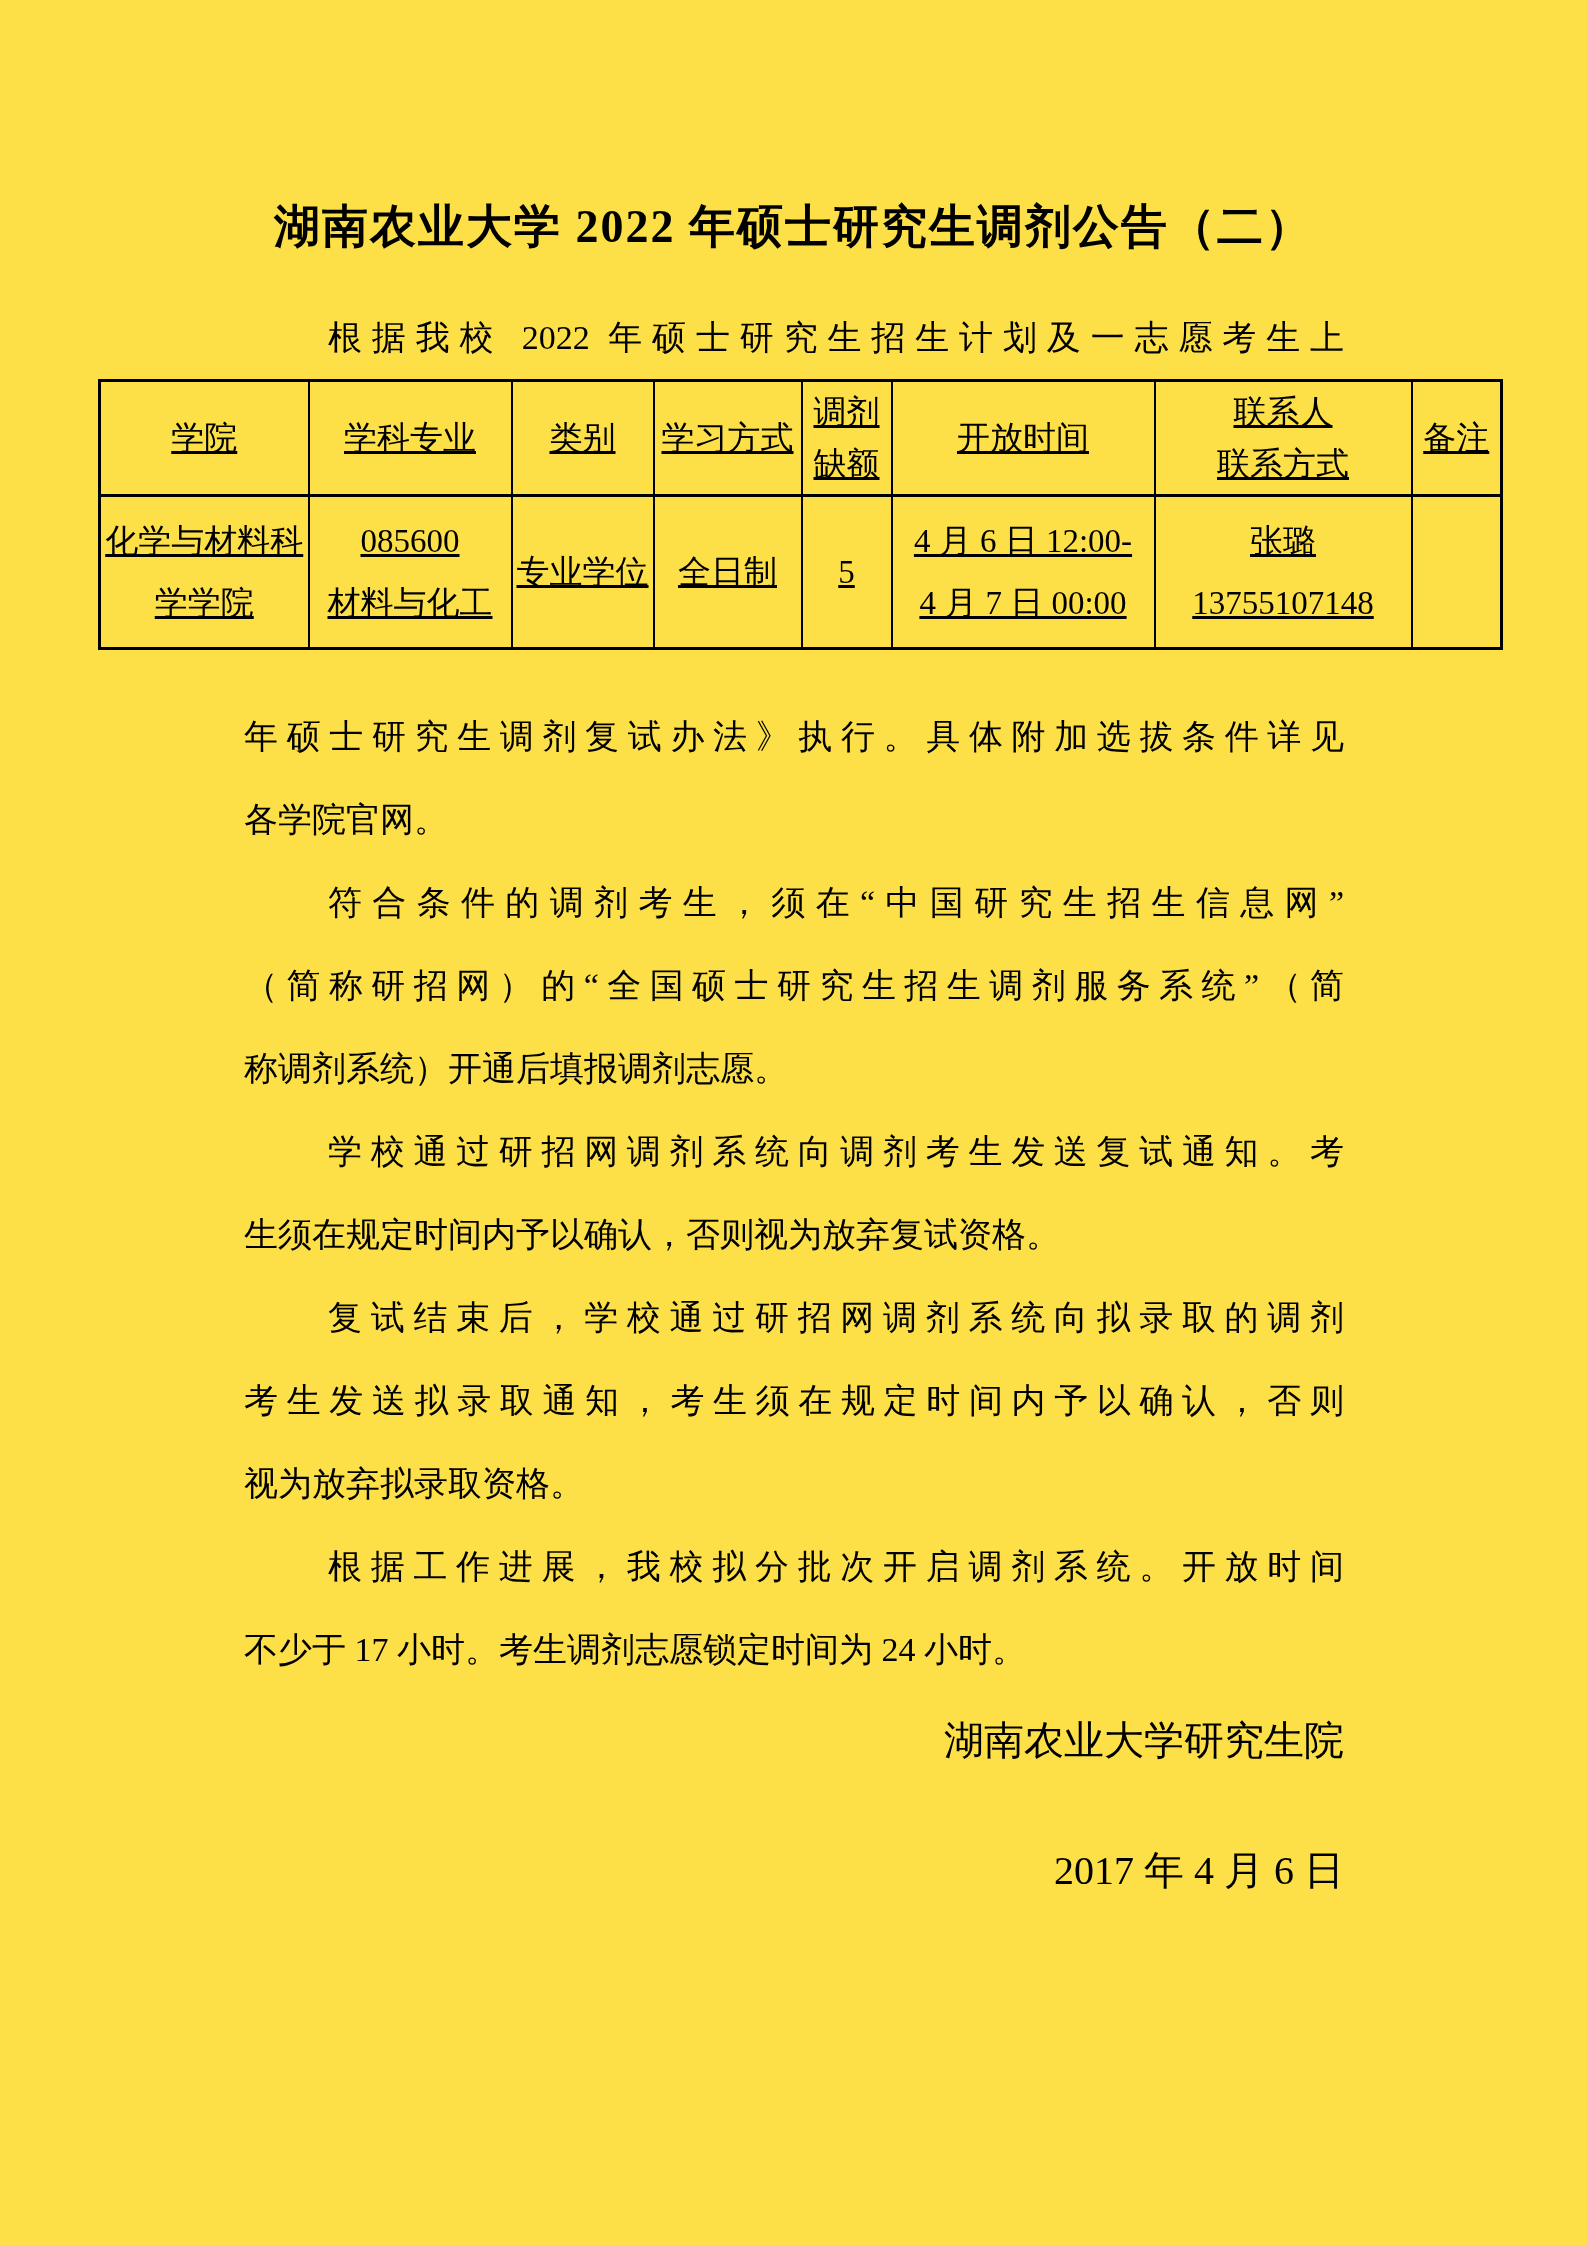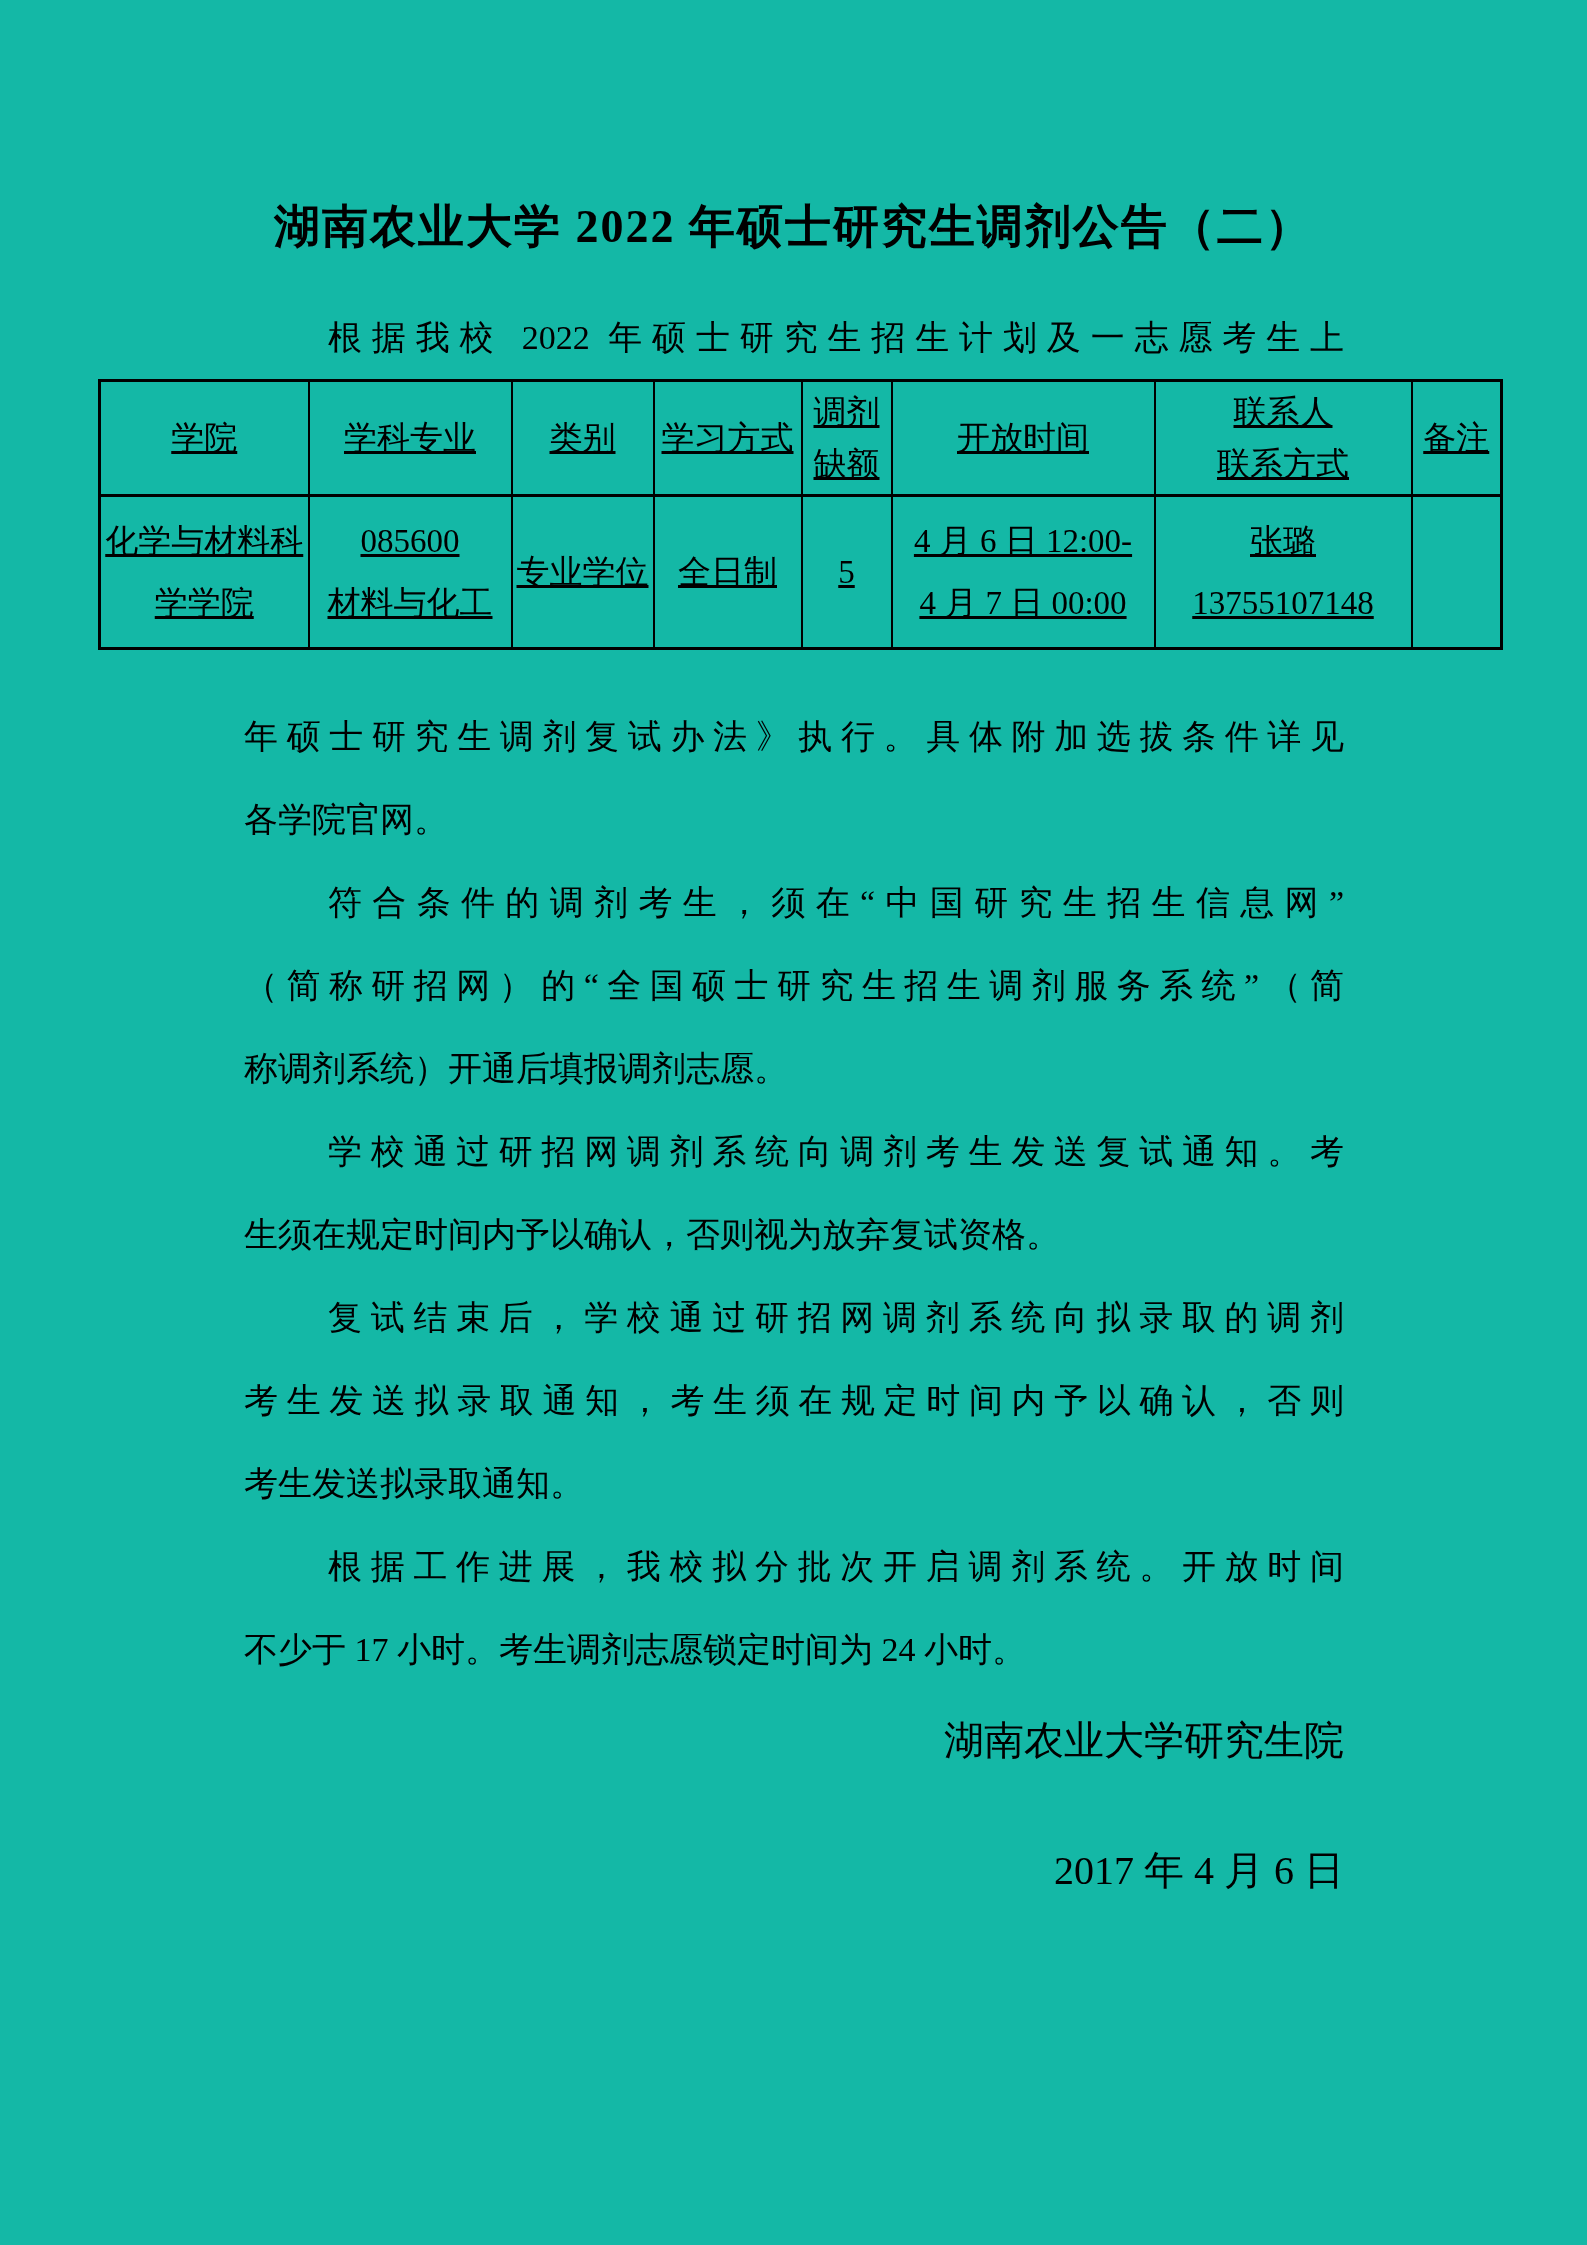--- a/index.html
+++ b/index.html
@@ -1,20 +1,20 @@
 <!DOCTYPE html>
 <html><head>
 <meta charset="utf-8">
 <style>
   html, body { margin:0; padding:0; background:#9c9c9c; }
   .page {
     position:relative;
     width:1587px; height:2245px;
     margin:0 auto;
-    background:#14b8a6;
+    background:#fde047;
     overflow:hidden;
     color:#000000;
     font-family:"Liberation Serif","DejaVu Serif",serif;
   }
   .title {
     margin:196px 0 0 0;
     height:62px; line-height:62px;
     text-align:center;
     font-size:46px; font-weight:bold;
     letter-spacing:2px;
@@ -128,21 +128,21 @@
   </section>
 
   <section class="para">
     <div class="ln first">学校通过研招网调剂系统向调剂考生发送复试通知。考</div>
     <div class="ln last">生须在规定时间内予以确认，否则视为放弃复试资格。</div>
   </section>
 
   <section class="para">
     <div class="ln first">复试结束后，学校通过研招网调剂系统向拟录取的调剂</div>
     <div class="ln">考生发送拟录取通知，考生须在规定时间内予以确认，否则</div>
-    <div class="ln last">考生发送拟录取通知。</div>
+    <div class="ln last">视为放弃拟录取资格。</div>
   </section>
 
   <section class="para">
     <div class="ln first">根据工作进展，我校拟分批次开启调剂系统。开放时间</div>
     <div class="ln last">不少于 17 小时。考生调剂志愿锁定时间为 24 小时。</div>
   </section>
 
   <div class="sig">湖南农业大学研究生院</div>
   <div class="date">2017 年 4 月 6 日</div>
 

